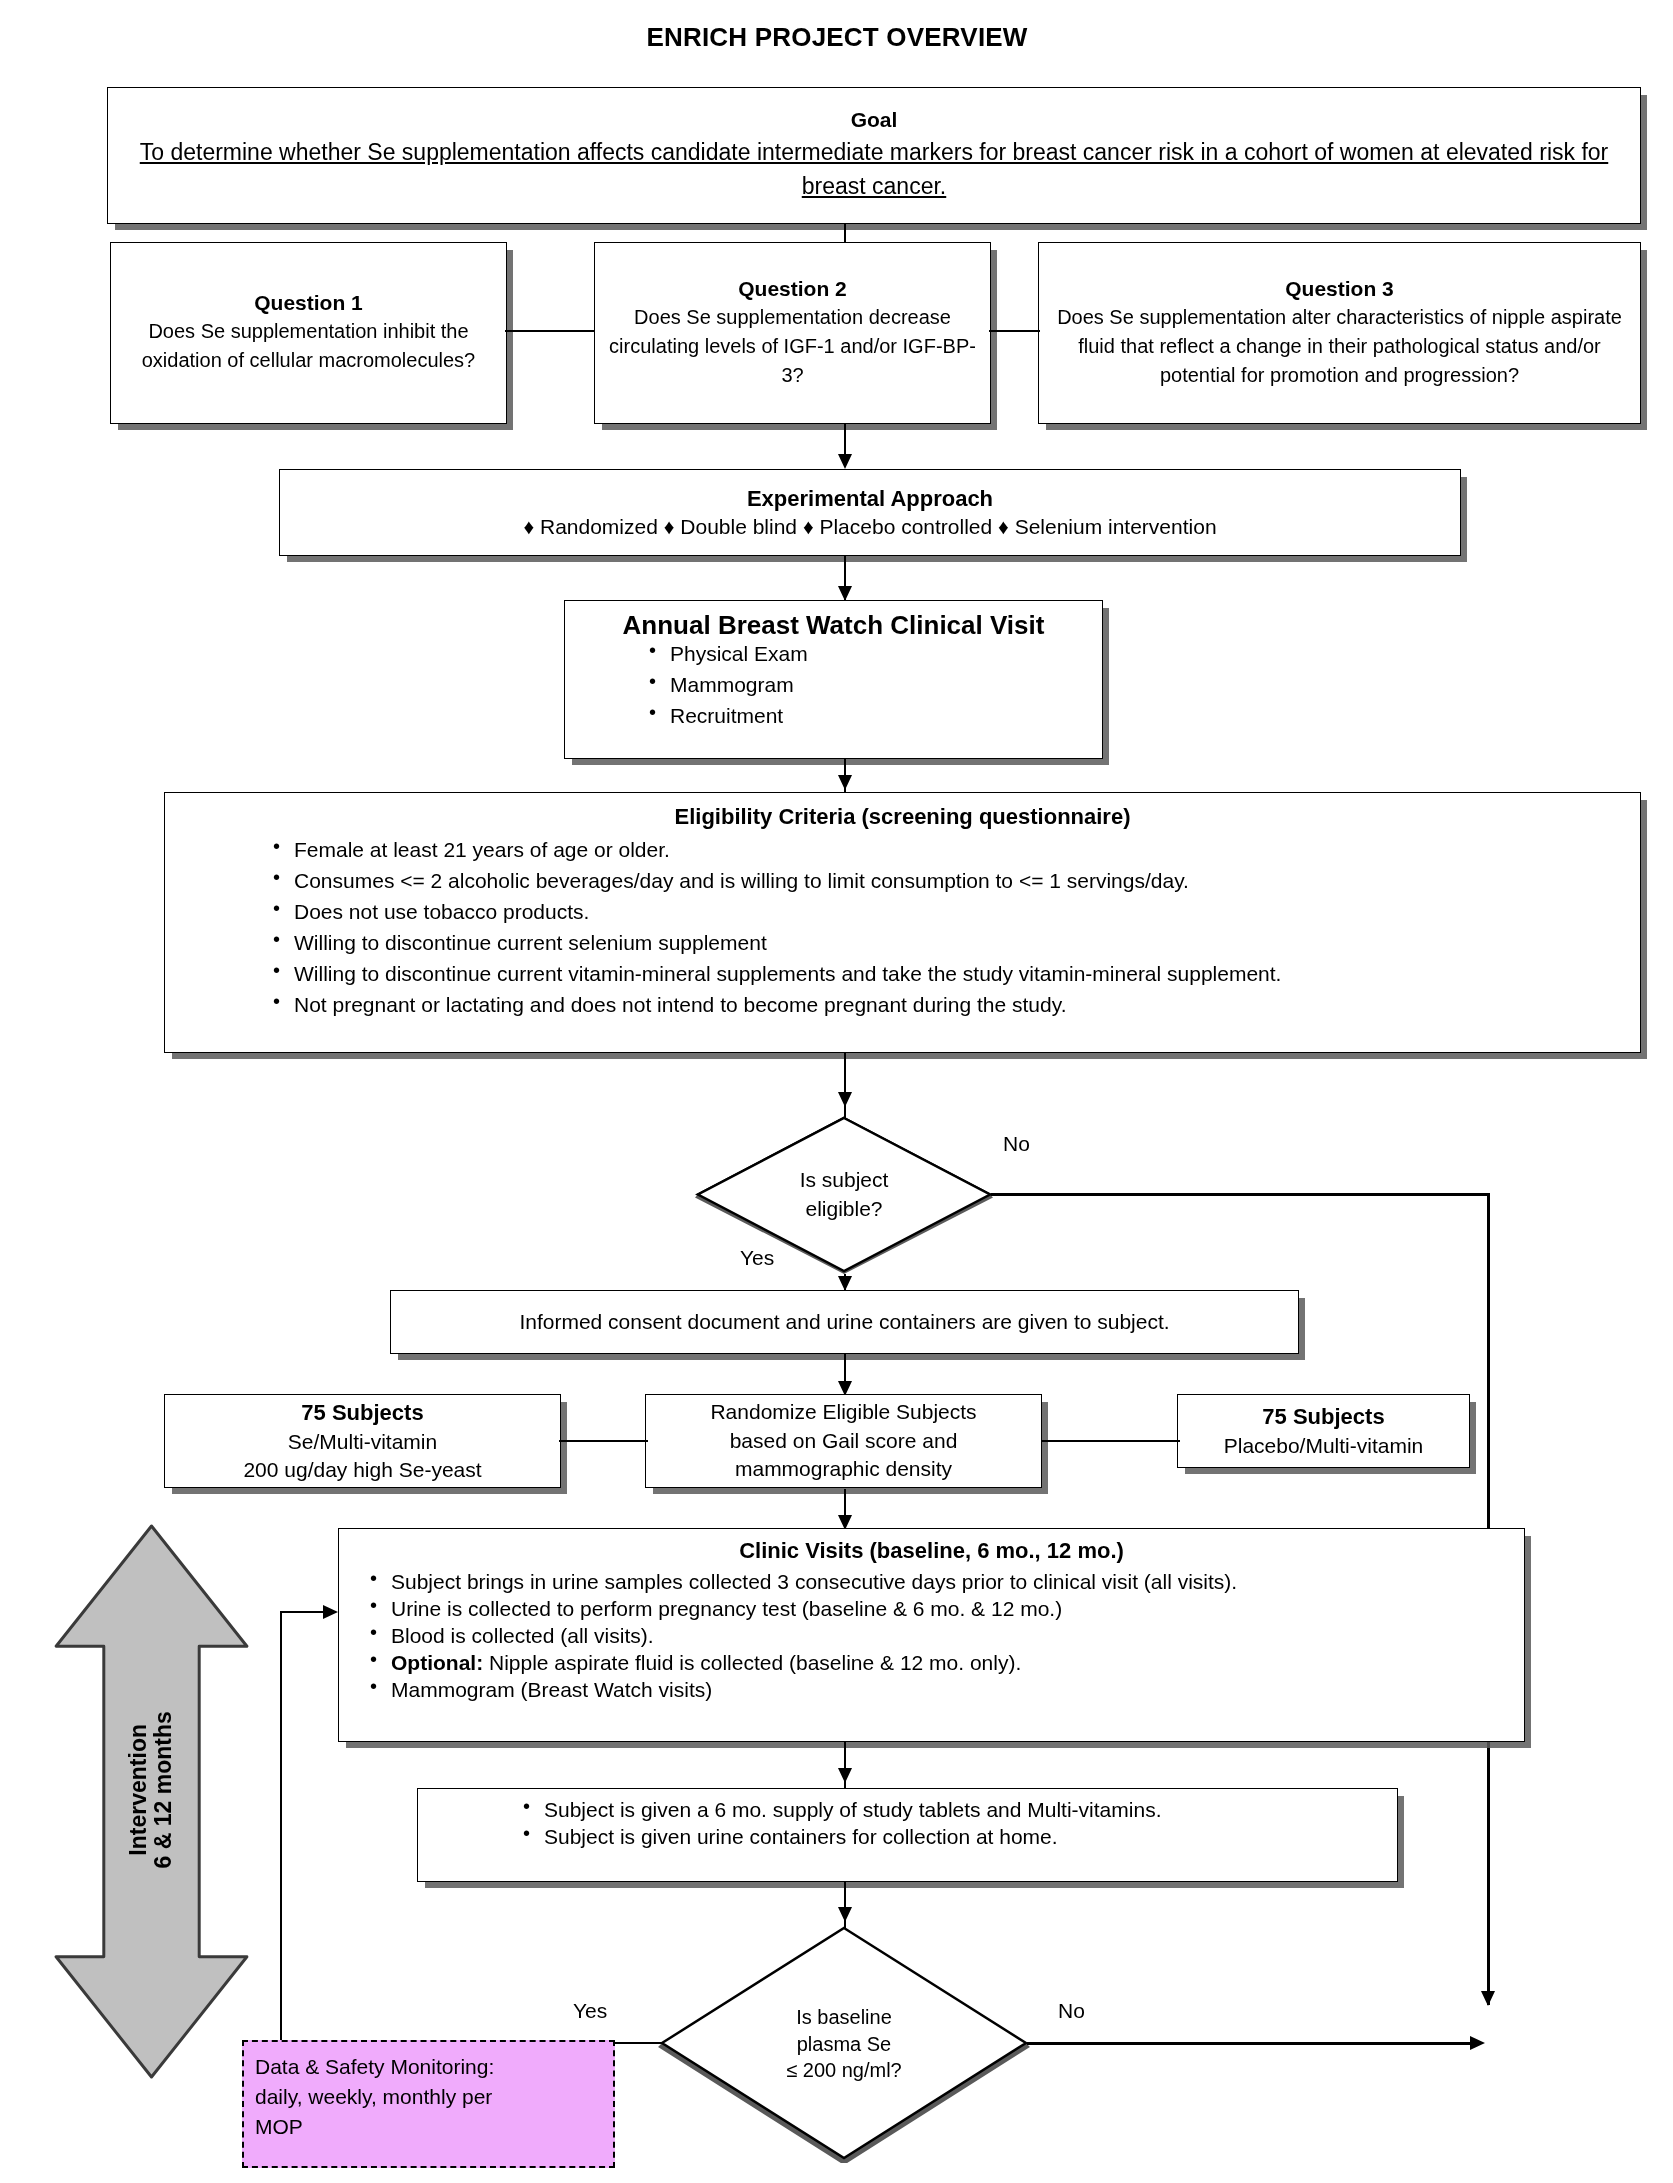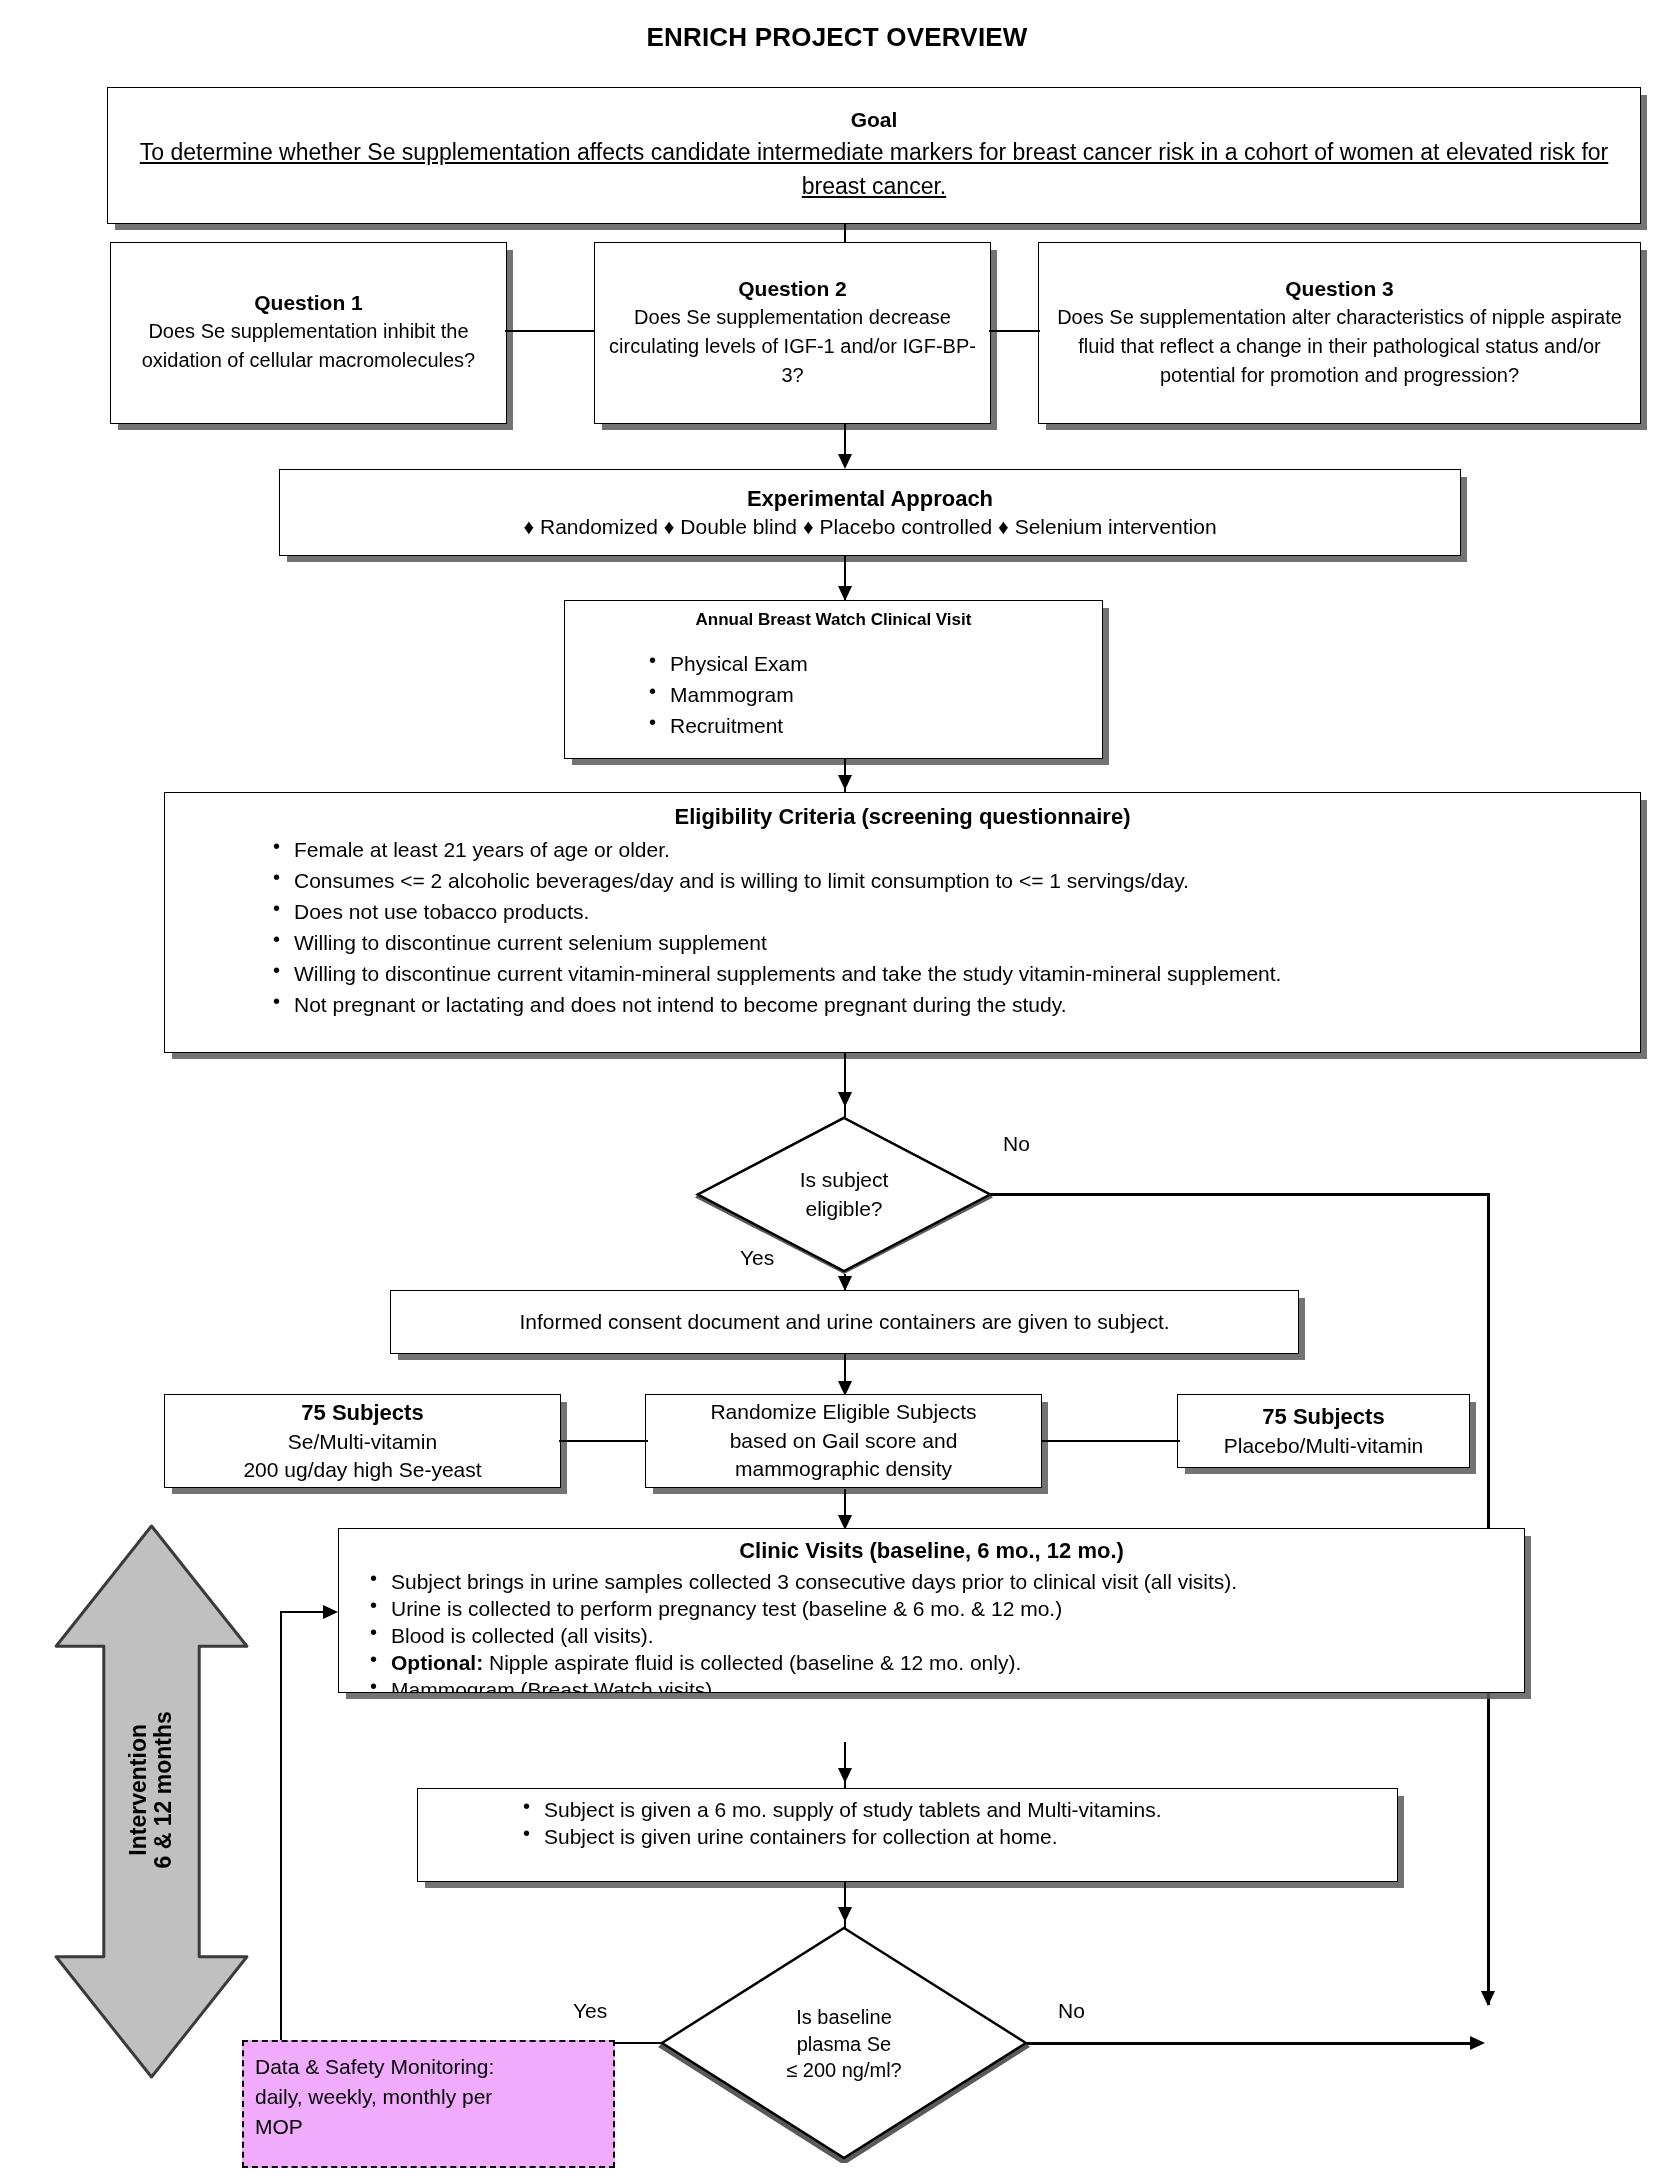--- a/index.html
+++ b/index.html
@@ -82,21 +82,21 @@
 
   <div class="box center" style="left:279px;top:469px;width:1182px;height:87px;padding:8px 9px;">
     <div class="ttl" style="font-size:22px;margin-bottom:3px;">Experimental Approach</div>
     <div class="body" style="font-size:21px;text-align:center;" id="approach-items"><span>♦ </span><span>Randomized  </span><span>♦ </span><span>Double blind  </span><span>♦ </span><span>Placebo controlled  </span><span>♦ </span><span>Selenium intervention</span></div>
   </div>
 
   <div class="ln lnv" style="left:844px;top:556px;height:45px;"></div>
   <div class="ah-down" style="left:838px;top:586px;"></div>
 
   <div class="box" style="left:564px;top:600px;width:539px;height:159px;padding:9px 10px;">
-    <div class="ttl" style="font-size:17px;margin-bottom:22px;">Annual Breast Watch Clinical Visit</div>
+    <div class="ttl" style="font-size:26px;margin-bottom:1px;">Annual Breast Watch Clinical Visit</div>
     <ul class="bl" id="annual-items" style="font-size:21px;margin-left:65px;">
         <li>Physical Exam</li>
         <li>Mammogram</li>
         <li>Recruitment</li>
       </ul>
   </div>
 
   <div class="ln lnv" style="left:844px;top:759px;height:36px;"></div>
   <div class="ah-down" style="left:838px;top:775px;"></div>
 
@@ -159,21 +159,21 @@
     <div style="font-size:22px;font-weight:bold;line-height:1.35;">75 Subjects</div>
     <div style="font-size:21px;line-height:1.35;">Placebo/Multi-vitamin</div>
   </div>
 
   <div class="ln lnh" style="left:559px;top:1440px;width:89px;"></div>
   <div class="ln lnh" style="left:1041px;top:1440px;width:139px;"></div>
 
   <div class="ln lnv" style="left:844px;top:1489px;height:44px;"></div>
   <div class="ah-down" style="left:838px;top:1515px;"></div>
 
-  <div class="box" style="left:338px;top:1528px;width:1187px;height:165px;padding:9px 12px;">
+  <div class="box" style="left:338px;top:1528px;width:1187px;height:214px;padding:9px 12px;">
     <div class="ttl" style="font-size:22px;margin-bottom:6px;">Clinic Visits (baseline, 6 mo., 12 mo.)</div>
     <ul class="bl tight" id="clinic-items" style="font-size:21px;margin-left:10px;">
         <li>Subject brings in urine samples collected 3 consecutive days prior to clinical visit (all visits).</li>
         <li>Urine is collected to perform pregnancy test (baseline &amp; 6 mo. &amp; 12 mo.)</li>
         <li>Blood is collected (all visits).</li>
         <li><strong>Optional:</strong> Nipple aspirate fluid is collected (baseline &amp; 12 mo. only).</li>
         <li>Mammogram (Breast Watch visits)</li>
       </ul>
   </div>
 

